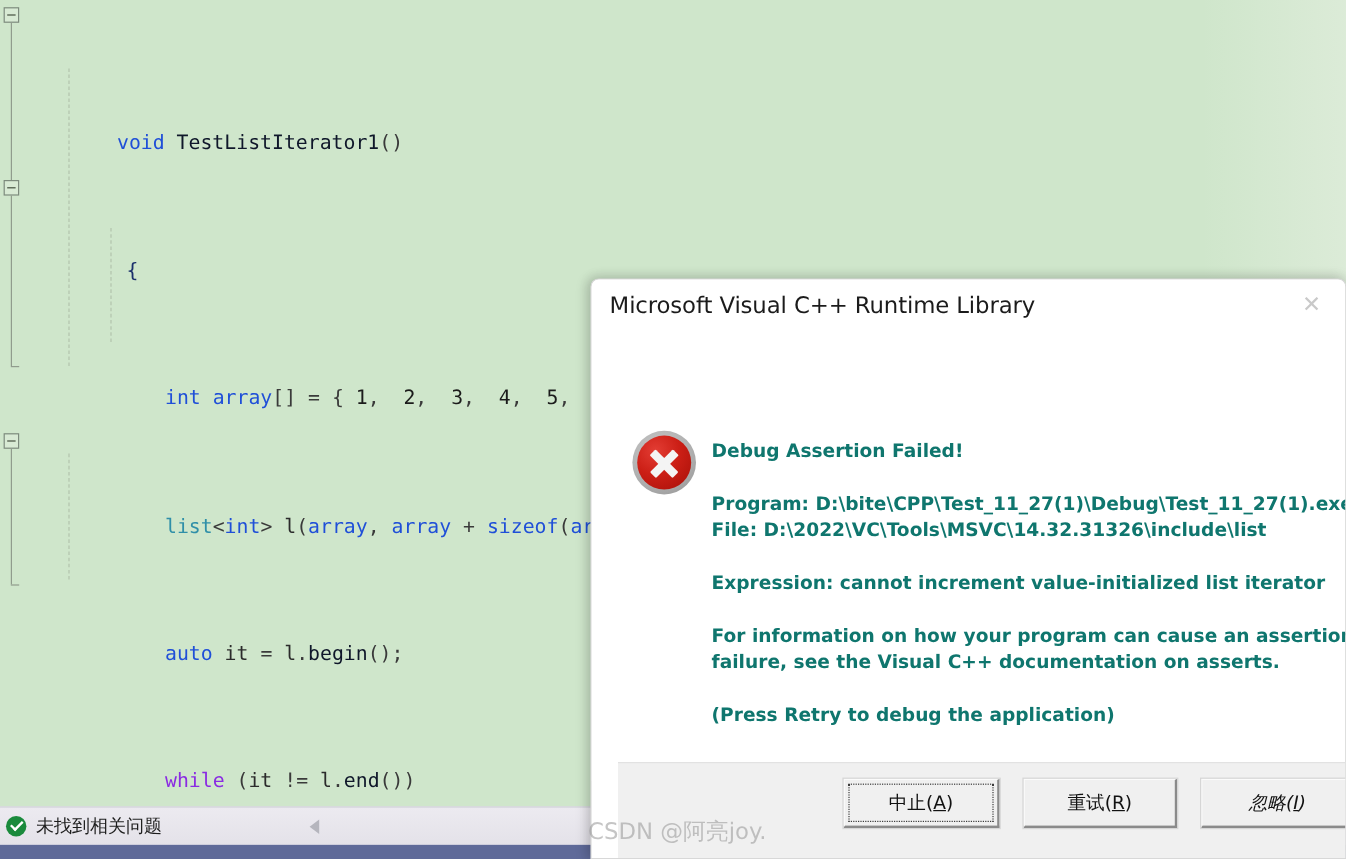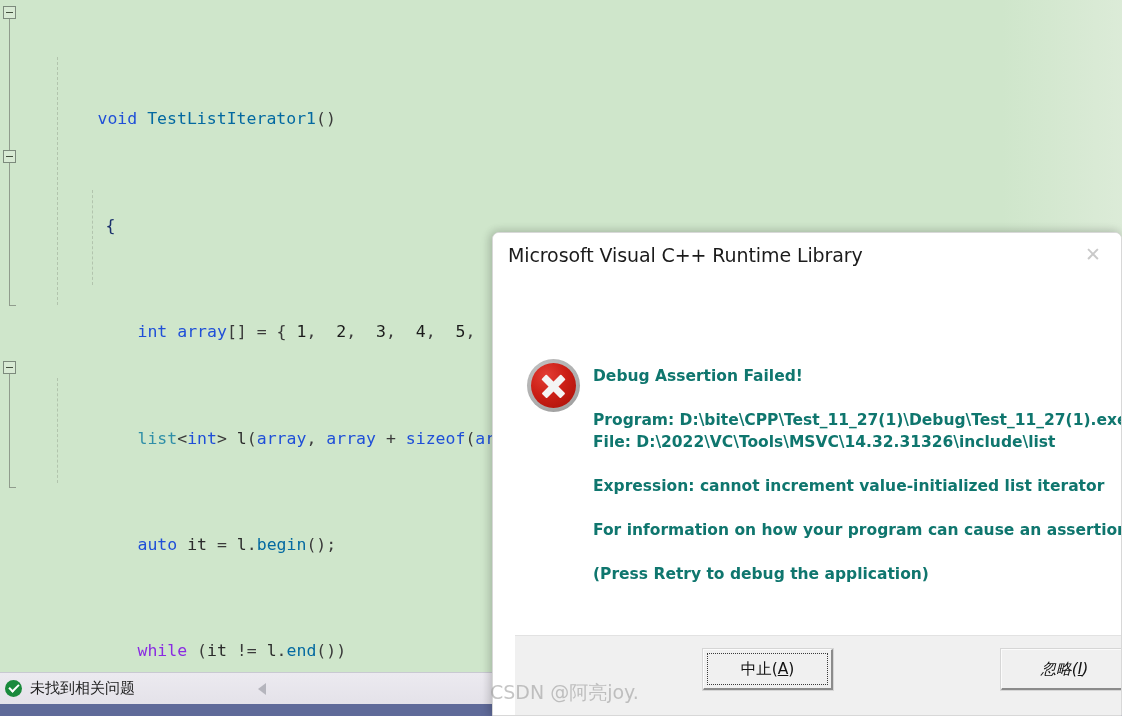--- a/index.html
+++ b/index.html
@@ -83,21 +83,21 @@
     color: #2b2b2b;
   }
   .line {
     position: relative;
     height: 26.6px;
     padding-left: 14px;
   }
 
   .kw      { color: #1f4fd8; }   
   .kwctl   { color: #8a2be2; }   
-  .fn      { color: #0369a1; }   
+  .fn      { color: #0f172a; }   
   .type2   { color: #2f8fa8; }   
   .punc    { color: #3a3a3a; }
   .num     { color: #1b1b1b; }
   .ident   { color: #2b2b2b; }
   .var     { color: #1f4fd8; }
   .brace   { color: #1a2f6b; }
 
   
   .statusbar {
     position: absolute;
@@ -385,35 +385,39 @@
         </div>
         <div class="blk">
           <div class="row bold">Program: D:\bite\CPP\Test_11_27(1)\Debug\Test_11_27(1).exe</div>
           <div class="row bold">File: D:\2022\VC\Tools\MSVC\14.32.31326\include\list</div>
         </div>
         <div class="blk">
           <div class="row bold">Expression: cannot increment value-initialized list iterator</div>
         </div>
         <div class="blk">
           <div class="row bold">For information on how your program can cause an assertion</div>
+          <div class="row bold">failure, see the Visual C++ documentation on asserts.</div>
         </div>
         <div class="blk">
           <div class="row bold">(Press Retry to debug the application)</div>
         </div>
       </div>
 
     </div>
 
     <div class="dlg-buttons">
 
       <div class="dlg-btn" id="btn-abort">
         <span class="inner-focus"></span>
         <span class="lbl"><span>中止(</span><u>A</u><span>)</span></span>
       </div>
 
+      <div class="dlg-btn" id="btn-retry">
+        <span class="lbl"><span>重试(</span><u>R</u><span>)</span></span>
+      </div>
 
       <div class="dlg-btn" id="btn-ignore">
         <span class="lbl"><span>忽略(</span><u>I</u><span>)</span></span>
       </div>
 
     </div>
   </div>
 
   <div class="watermark">CSDN @阿亮joy.</div>
 

